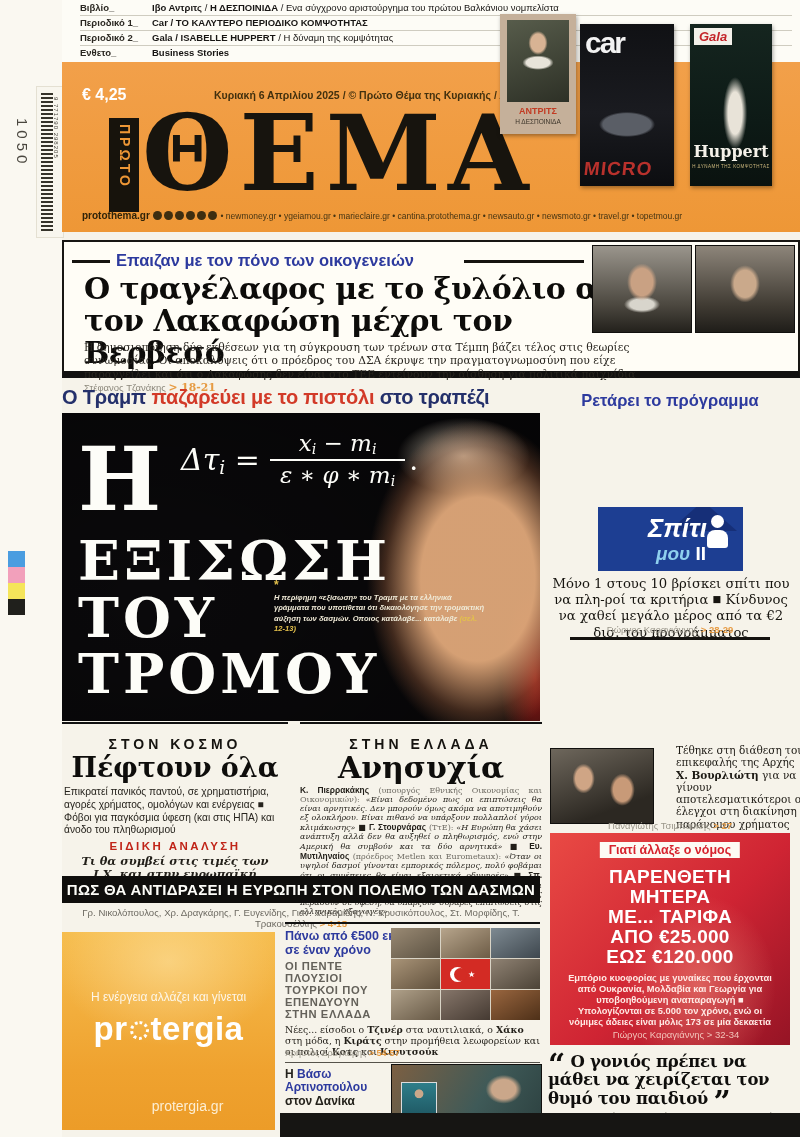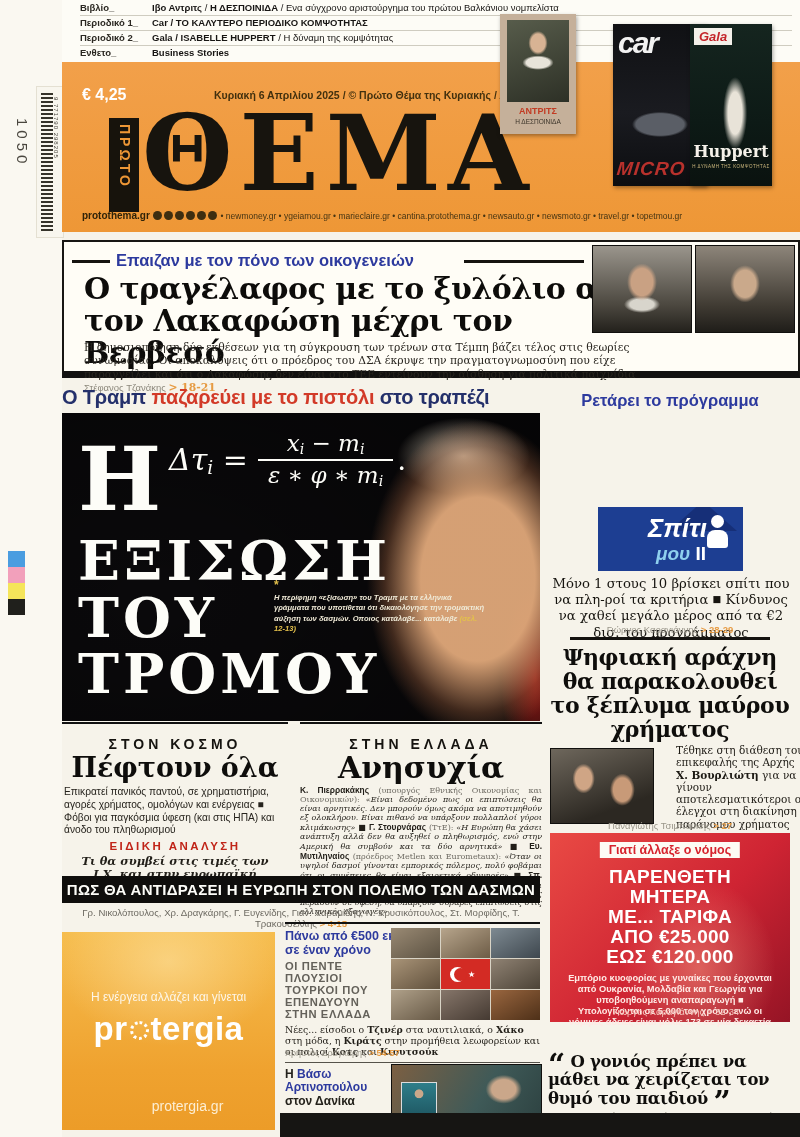--- a/index.html
+++ b/index.html
@@ -47,23 +47,23 @@
 
   
   .cover{box-shadow:1px 2px 4px rgba(0,0,0,.35);}
   .cover-book{left:500px;top:14px;width:76px;height:120px;background:#c5b09a;}
   .book-art{position:absolute;left:7px;top:6px;width:62px;height:82px;background:
      radial-gradient(16px 20px at 50% 28%,#d8b394 0 45%,transparent 60%),
      radial-gradient(26px 12px at 50% 52%,#e8e4da 0 45%,transparent 60%),
      linear-gradient(160deg,#575c4b,#2d3026);}
   .book-t1{position:absolute;left:0;width:100%;top:92px;color:#c23b22;font-weight:bold;font-size:9px;text-align:center;}
   .book-t2{position:absolute;left:0;width:100%;top:104px;color:#3a3328;font-size:6.5px;text-align:center;}
-  .cover-car{left:613px;top:24px;width:94px;height:162px;background:
+  .cover-car{left:580px;top:24px;width:94px;height:162px;background:
      radial-gradient(40px 18px at 50% 62%,#5a5e66 0 60%,transparent 70%),
-     linear-gradient(180deg,#101114,#1a1b20 55%,#0c0d10); font-style: italic;}
+     linear-gradient(180deg,#101114,#1a1b20 55%,#0c0d10);}
   .car-logo{position:absolute;left:5px;top:2px;color:#f2f2f2;font-weight:900;font-size:30px;letter-spacing:-2px;}
   .car-sub{position:absolute;left:4px;bottom:6px;color:#b8312c;font-weight:900;font-size:19px;letter-spacing:1px;transform:skewX(-6deg);}
   .cover-gala{left:690px;top:24px;width:82px;height:162px;background:
      radial-gradient(20px 60px at 55% 55%,#e8e3d8 0 35%,transparent 60%),
      linear-gradient(180deg,#15251f,#0d1a16 60%,#0a120f);}
   .gala-chip{position:absolute;left:4px;top:4px;background:#f4f1ea;color:#c4262b;font-weight:900;font-style:italic;font-size:13px;padding:1px 5px;}
   .gala-name{position:absolute;left:0;width:100%;top:118px;text-align:center;color:#f5f2ea;font-size:16px;font-weight:bold;}
   .gala-sub{position:absolute;left:0;width:100%;top:140px;text-align:center;color:#cdb97e;font-size:4.5px;letter-spacing:.5px;}
 
   
@@ -82,21 +82,21 @@
      radial-gradient(24px 30px at 50% 44%,#caa98b 0 45%,transparent 62%),
      linear-gradient(180deg,#8d857a,#3f3a32 70%,#1f1d19);}
 
   
   .trump-head{left:62px;top:386px;width:480px;font-size:20px;font-weight:900;letter-spacing:-0.2px;white-space:nowrap;}
   .trump-img{left:62px;top:413px;width:478px;height:308px;background-color:#0a090b;background-image:
      radial-gradient(150px 215px at 87% 54%,rgba(224,168,122,.95) 0 38%,rgba(150,92,60,.4) 62%,transparent 74%),
      radial-gradient(95px 55px at 84% 14%,rgba(232,220,198,.85),transparent 70%),
      radial-gradient(46px 120px at 99% 86%,rgba(176,32,26,.9),transparent 75%),
      radial-gradient(420px 300px at 20% 60%,rgba(20,18,20,.0),rgba(0,0,0,.45));}
-  .eq{position:absolute;left:107px;top:16px;color:#fdfdf8;display:flex;align-items:center;}
+  .eq{position:absolute;left:119px;top:16px;color:#fdfdf8;display:flex;align-items:center;}
   .eq .lhs{font-size:30px;font-style:italic;margin-right:10px;}
   .eq .frac{display:inline-block;text-align:center;font-style:italic;font-size:23px;line-height:1.25;}
   .eq .num{padding:0 10px;}
   .eq .den{border-top:2px solid #fdfdf8;padding:0 10px;}
   .eq .tail{font-size:28px;margin-left:4px;}
   .trump-title{position:absolute;left:16px;color:#fdfdf8;font-weight:900;}
   .tt1{top:22px;font-size:88px;line-height:1;}
   .tt2{top:120px;font-size:55px;line-height:1;letter-spacing:4px;}
   .tt3{top:177px;font-size:55px;line-height:1;letter-spacing:4px;}
   .tt4{top:233px;font-size:55px;line-height:1;letter-spacing:4px;}
@@ -121,21 +121,21 @@
   .rc-div{left:570px;top:637px;width:200px;height:3px;background:#14120f;}
   .rc-head2{left:548px;top:646px;width:244px;font-size:22px;line-height:1.09;font-weight:900;color:#0e0d0b;text-align:center;letter-spacing:-0.3px;}
   .spider-photo{left:550px;top:748px;width:102px;height:74px;background:
      radial-gradient(18px 24px at 32% 40%,#cfa585 0 45%,transparent 62%),
      radial-gradient(20px 26px at 70% 55%,#c89a78 0 45%,transparent 62%),
      linear-gradient(160deg,#6e675c,#2c2822 75%);}
   .rc-deck2{left:660px;top:744px;width:130px;font-size:10.5px;line-height:1.17;color:#1c1913;margin-left:16px;}
   .rc-byl2{left:550px;top:820px;width:240px;text-align:center;}
 
   
-  .redbox{left:550px;top:833px;width:240px;height:189px;background:
+  .redbox{left:550px;top:833px;width:240px;height:212px;background:
      radial-gradient(110px 130px at 62% 72%,rgba(244,150,130,.55),transparent 70%),
      linear-gradient(135deg,#e94a44,#cf2433 55%,#951425);}
   .red-pill{position:absolute;left:50%;transform:translateX(-50%);top:9px;background:#fdfbf4;color:#d6232d;font-weight:bold;font-size:12.5px;padding:1px 9px;white-space:nowrap;}
   .red-head{position:absolute;left:0;top:34px;width:100%;text-align:center;color:#fff;font-weight:900;font-size:19px;line-height:1.05;letter-spacing:.3px;}
   .red-deck{position:absolute;left:18px;top:140px;width:204px;text-align:center;color:#ffe9e4;font-weight:bold;font-size:9.3px;line-height:1.18;}
   .red-byl{position:absolute;left:0;bottom:5px;width:100%;text-align:center;font-size:9.5px;color:#f3c4ba;padding-left:6px;}
 
   
   .quote{left:548px;top:1053px;width:246px;}
   .q-mark{font-size:30px;font-weight:900;line-height:0;vertical-align:-8px;}
@@ -306,24 +306,20 @@
       </div>
     <div class="spiti-word">Σπίτι</div>
     <div class="spiti-mou"><span>μου</span><span class="spiti-ii"> II</span></div>
   </div>
   <div class="abs rc-deck1 serif"><span>Μόνο 1 στους 10 βρίσκει σπίτι που να πλη-ροί τα κριτήρια </span><span class="sq">■</span><span> Κίνδυνος να χαθεί μεγάλο μέρος από τα €2 δισ. του προγράμματος</span></div>
   <div class="abs byline rc-byl1">
     <span>Γιώργος Καραγιάννης </span><span class="pg">&gt; 28-29</span>
   </div>
   <div class="abs rc-div"></div>
 
-  <div class="abs rc-head2 serif preline">Ψηφιακή αράχνη
-θα παρακολουθεί
-το ξέπλυμα μαύρου
-χρήματος</div>
   <div class="abs spider-photo photo"></div>
   <div class="abs rc-deck2 serif"><span>Τέθηκε στη διάθεση του επικεφαλής της Αρχής </span><span class="b">Χ. Βουρλιώτη</span><span> για να γίνουν αποτελεσματικότεροι οι έλεγχοι στη διακίνηση παράνομου χρήματος</span></div>
   <div class="abs byline rc-byl2">
     <span>Παναγιώτης Τσιμπούκης </span><span class="pg">&gt; 27</span>
   </div>
 
   <div class="abs redbox">
     <div class="red-pill">Γιατί άλλαξε ο νόμος</div>
     <div class="red-head preline">ΠΑΡΕΝΘΕΤΗ
 ΜΗΤΕΡΑ

